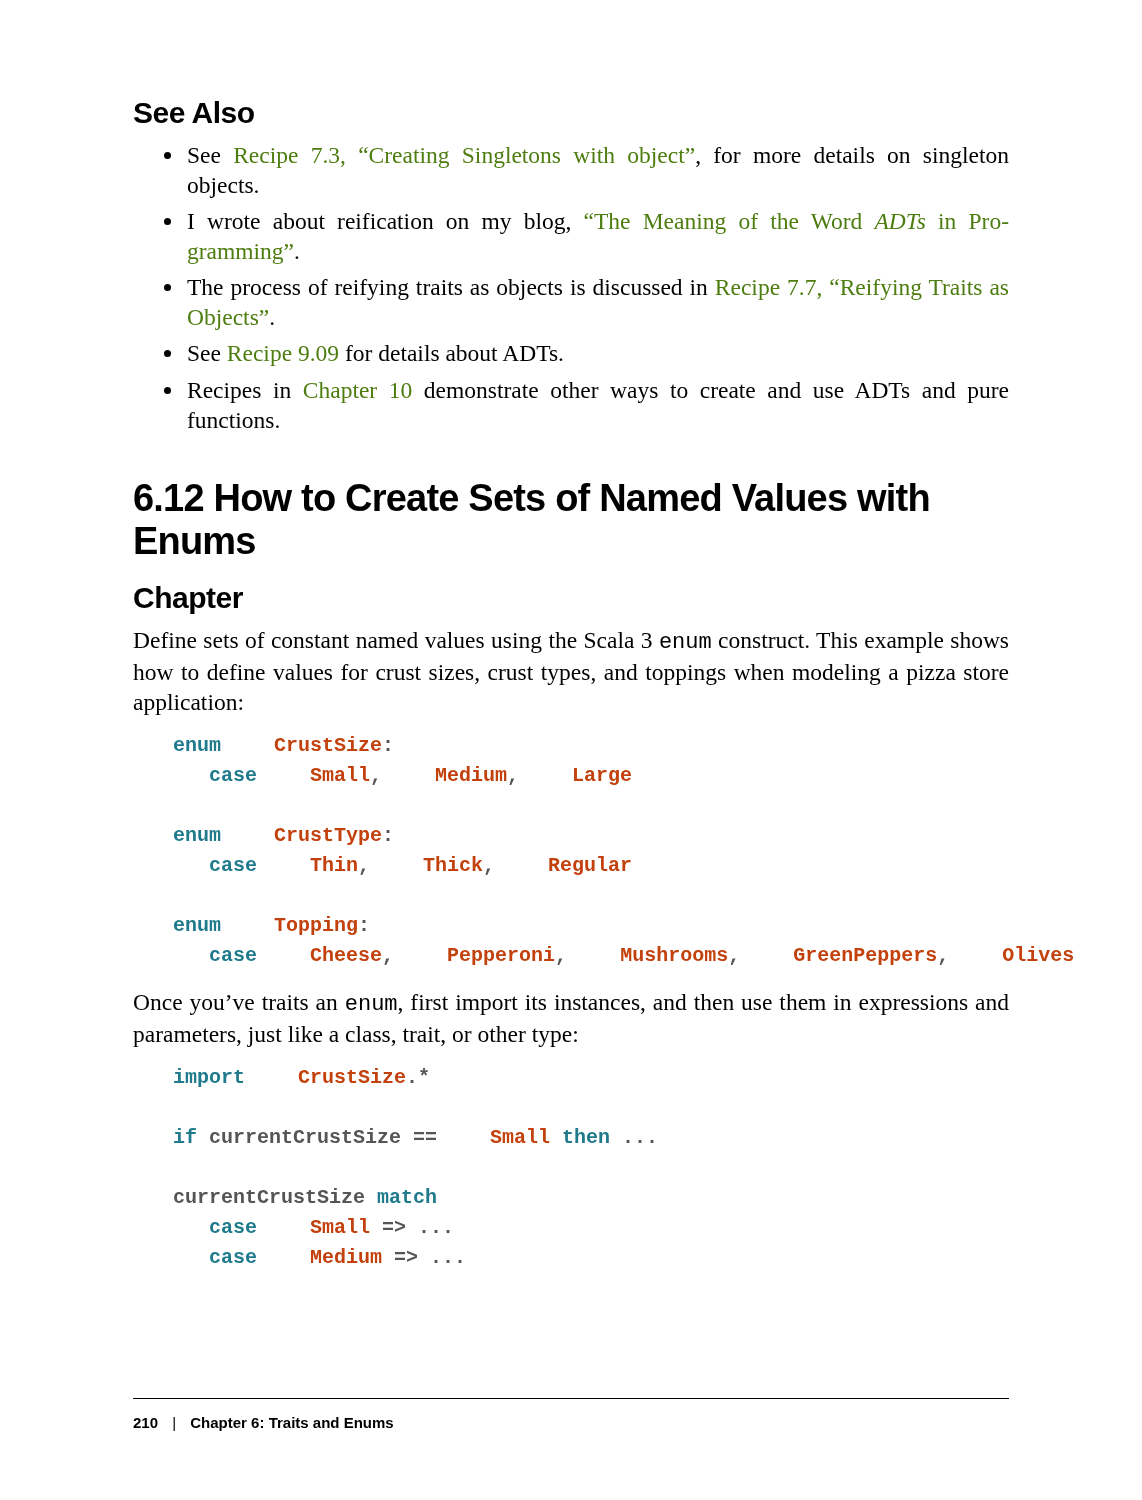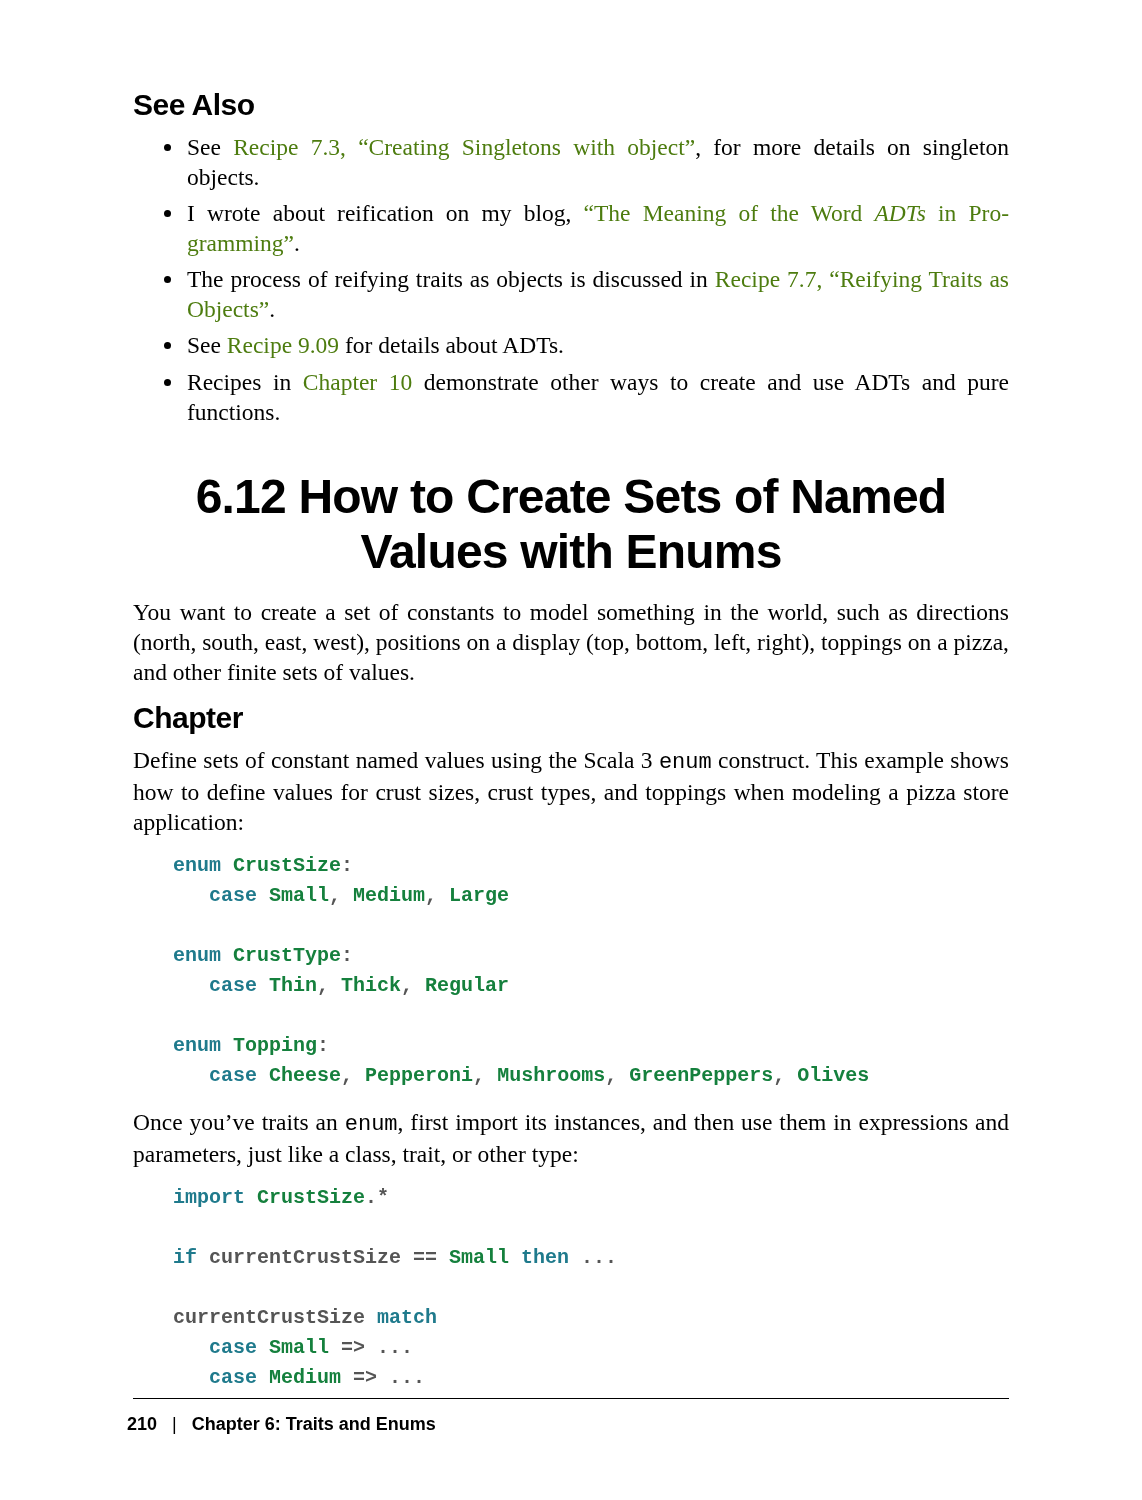--- a/index.html
+++ b/index.html
@@ -9,39 +9,38 @@
   height: 1500px;
   background: #fff;
   font-family: "Minion Pro", "Times New Roman", Georgia, serif;
   color: #000;
   position: relative;
   box-sizing: border-box;
 }
 .page {
   position: absolute;
   left: 133px;
-  top: 88px;
+  top: 96px;
   width: 876px;
 }
 h2.see-also, h2.problem, h2.solution {
   font-family: "Myriad Pro", "Helvetica Neue", Arial, sans-serif;
   font-weight: 700;
   font-stretch: condensed;
   letter-spacing: -0.5px;
   font-size: 30px;
   margin: 0 0 10px 0;
 }
 h1.section {
   font-family: "Myriad Pro", "Helvetica Neue", Arial, sans-serif;
   font-weight: 700;
   font-stretch: condensed;
   letter-spacing: -0.8px;
-  font-size: 48px;
+  font-size: 38px;
   margin: 42px 0 18px 0;
-  text-align: center;
 }
 ul.bullets {
   margin: 6px 0 0 0;
   padding: 0 0 0 52px;
   list-style: disc;
 }
 ul.bullets li {
   font-size: 23.5px;
   line-height: 1.28;
   text-align: justify;
@@ -66,37 +65,37 @@
 pre.code {
   font-family: "Consolas", "Menlo", "Courier New", monospace;
   font-weight: 600;
   font-size: 20px;
   line-height: 1.5;
   margin: 10px 0 16px 40px;
   white-space: pre;
   color: #555;
 }
 .kw { color: #1f7a8c; }   
-.tp { color: #15803d; font-weight: 700; } 
+.tp { color: #c2410c; font-weight: 700; margin-left: 41px; } 
 .pl { color: #555; }      
 hr.footer-rule {
   position: absolute;
   left: 133px;
   width: 876px;
   top: 1398px;
   border: none;
   border-top: 1px solid #000;
   margin: 0;
 }
 .footer {
   position: absolute;
-  left: 127px;
+  left: 133px;
   top: 1414px;
   font-family: "Myriad Pro", "Helvetica Neue", Arial, sans-serif;
-  font-size: 18px;
+  font-size: 15px;
   font-weight: 600;
 }
 .footer .sep { margin: 0 10px; font-weight: 400; }
 </style>
 </head>
 <body>
 
 <div class="page">
 
   <h2 class="see-also">See Also</h2>
@@ -114,21 +113,20 @@
     <li>
       <span>See </span><a class="link">Recipe 9.09</a><span> for details about ADTs.</span>
     </li>
     <li>
       <span>Recipes in </span><a class="link">Chapter 10</a><span> demonstrate other ways to create and use ADTs and pure functions.</span>
     </li>
   </ul>
 
   <h1 class="section">6.12 How to Create Sets of Named Values with Enums</h1>
 
-  <p class="body">You want to create a set of constants to model something in the world, such as direc­tions (north, south, east, west), positions on a display (top, bottom, left, right), top­pings on a pizza, and other finite sets of values.</p>
 
   <h2 class="solution">Chapter</h2>
   <p class="body">
     <span>Define sets of constant named values using the Scala 3 </span><code class="inline">enum</code><span> construct. This example shows how to define values for crust sizes, crust types, and toppings when modeling a pizza store application:</span>
   </p>
 
   <pre class="code"><span class="kw">enum</span><span class="tp"> CrustSize</span><span class="pl">:</span>
 <span>   </span><span class="kw">case</span><span> </span><span class="tp">Small</span><span class="pl">, </span><span class="tp">Medium</span><span class="pl">, </span><span class="tp">Large</span>
 
 <span class="kw">enum</span><span class="tp"> CrustType</span><span class="pl">:</span>

